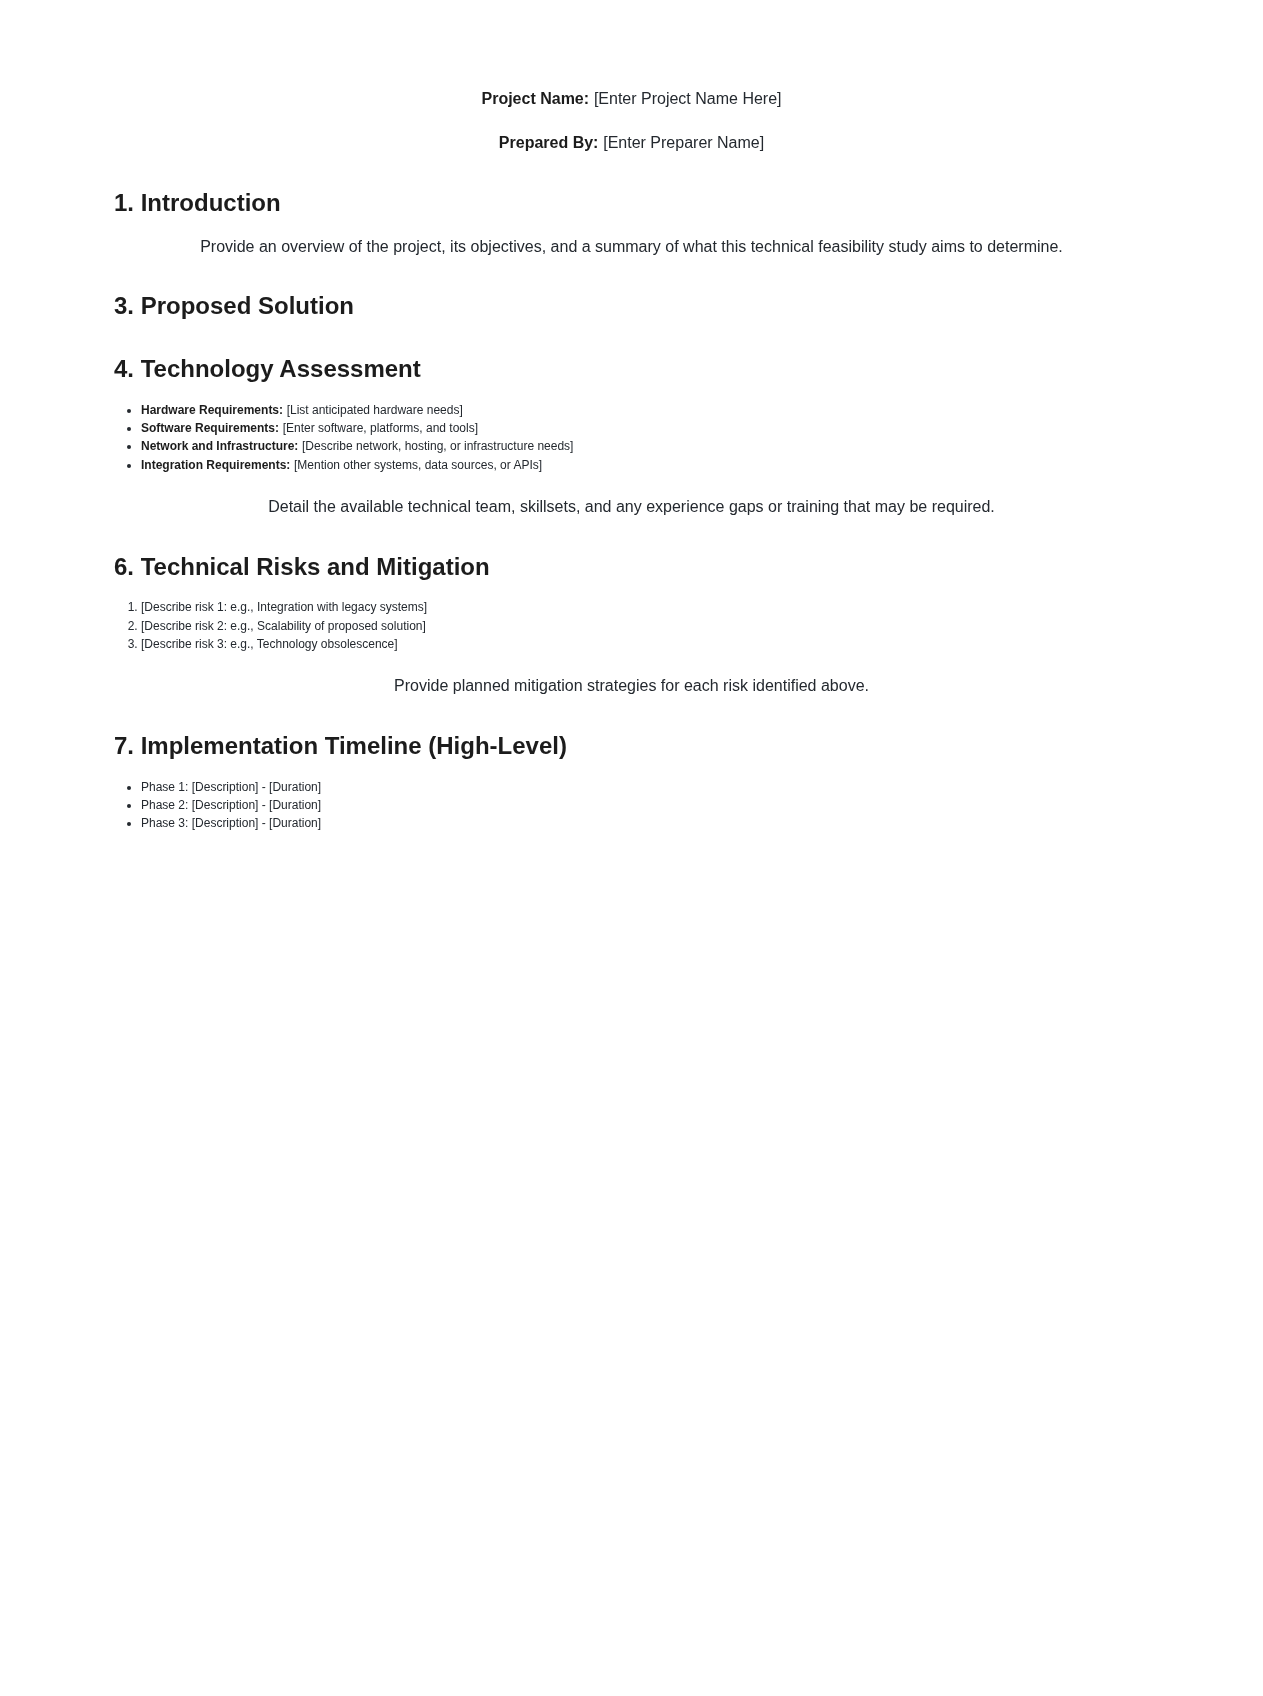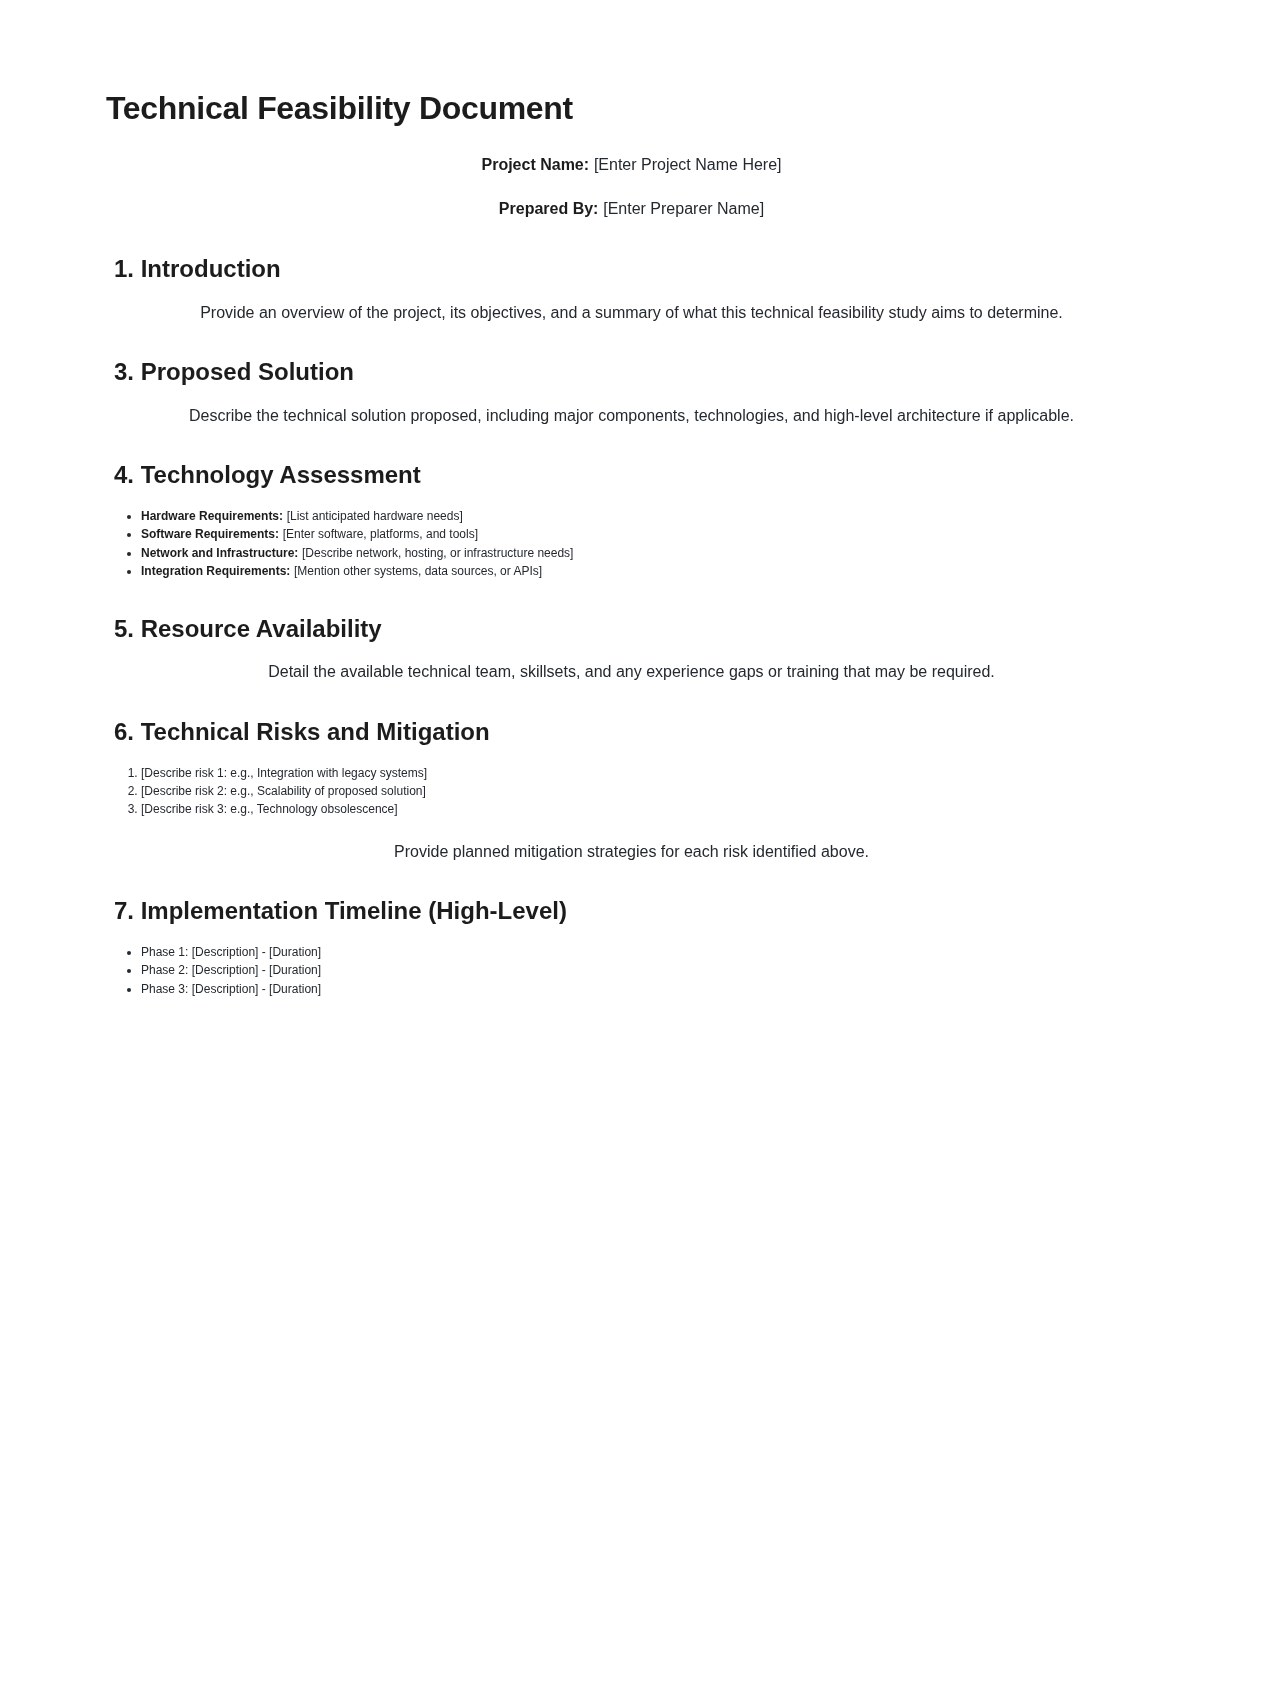--- a/index.html
+++ b/index.html
@@ -65,40 +65,38 @@
   }
   .section {
     margin: 8px;
   }
 </style>
 </head>
 <body>
 
 <div class="page">
 
-  <h1>Technical Feasibility Document</h1>
 
   <div class="meta">
     <p>
       <strong>Project Name:</strong><span>[Enter Project Name Here]</span>
     </p>
     <p>
       <strong>Prepared By:</strong><span>[Enter Preparer Name]</span>
     </p>
   </div>
 
   <div class="section">
     <h2>1. Introduction</h2>
     <p>Provide an overview of the project, its objectives, and a summary of what this technical feasibility study aims to determine.</p>
   </div>
 
 
   <div class="section">
     <h2>3. Proposed Solution</h2>
-    <p>Describe the technical solution proposed, including major components, technologies, and high-level architecture if applicable.</p>
   </div>
 
   <div class="section">
     <h2>4. Technology Assessment</h2>
     <ul>
       <li>
         <strong>Hardware Requirements:</strong><span>[List anticipated hardware needs]</span>
       </li>
       <li>
         <strong>Software Requirements:</strong><span>[Enter software, platforms, and tools]</span>
@@ -106,21 +104,20 @@
       <li>
         <strong>Network and Infrastructure:</strong><span>[Describe network, hosting, or infrastructure needs]</span>
       </li>
       <li>
         <strong>Integration Requirements:</strong><span>[Mention other systems, data sources, or APIs]</span>
       </li>
     </ul>
   </div>
 
   <div class="section">
-    <h2>5. Resource Availability</h2>
     <p>Detail the available technical team, skillsets, and any experience gaps or training that may be required.</p>
   </div>
 
   <div class="section">
     <h2>6. Technical Risks and Mitigation</h2>
     <ol>
       <li>[Describe risk 1: e.g., Integration with legacy systems]</li>
       <li>[Describe risk 2: e.g., Scalability of proposed solution]</li>
       <li>[Describe risk 3: e.g., Technology obsolescence]</li>
     </ol>

